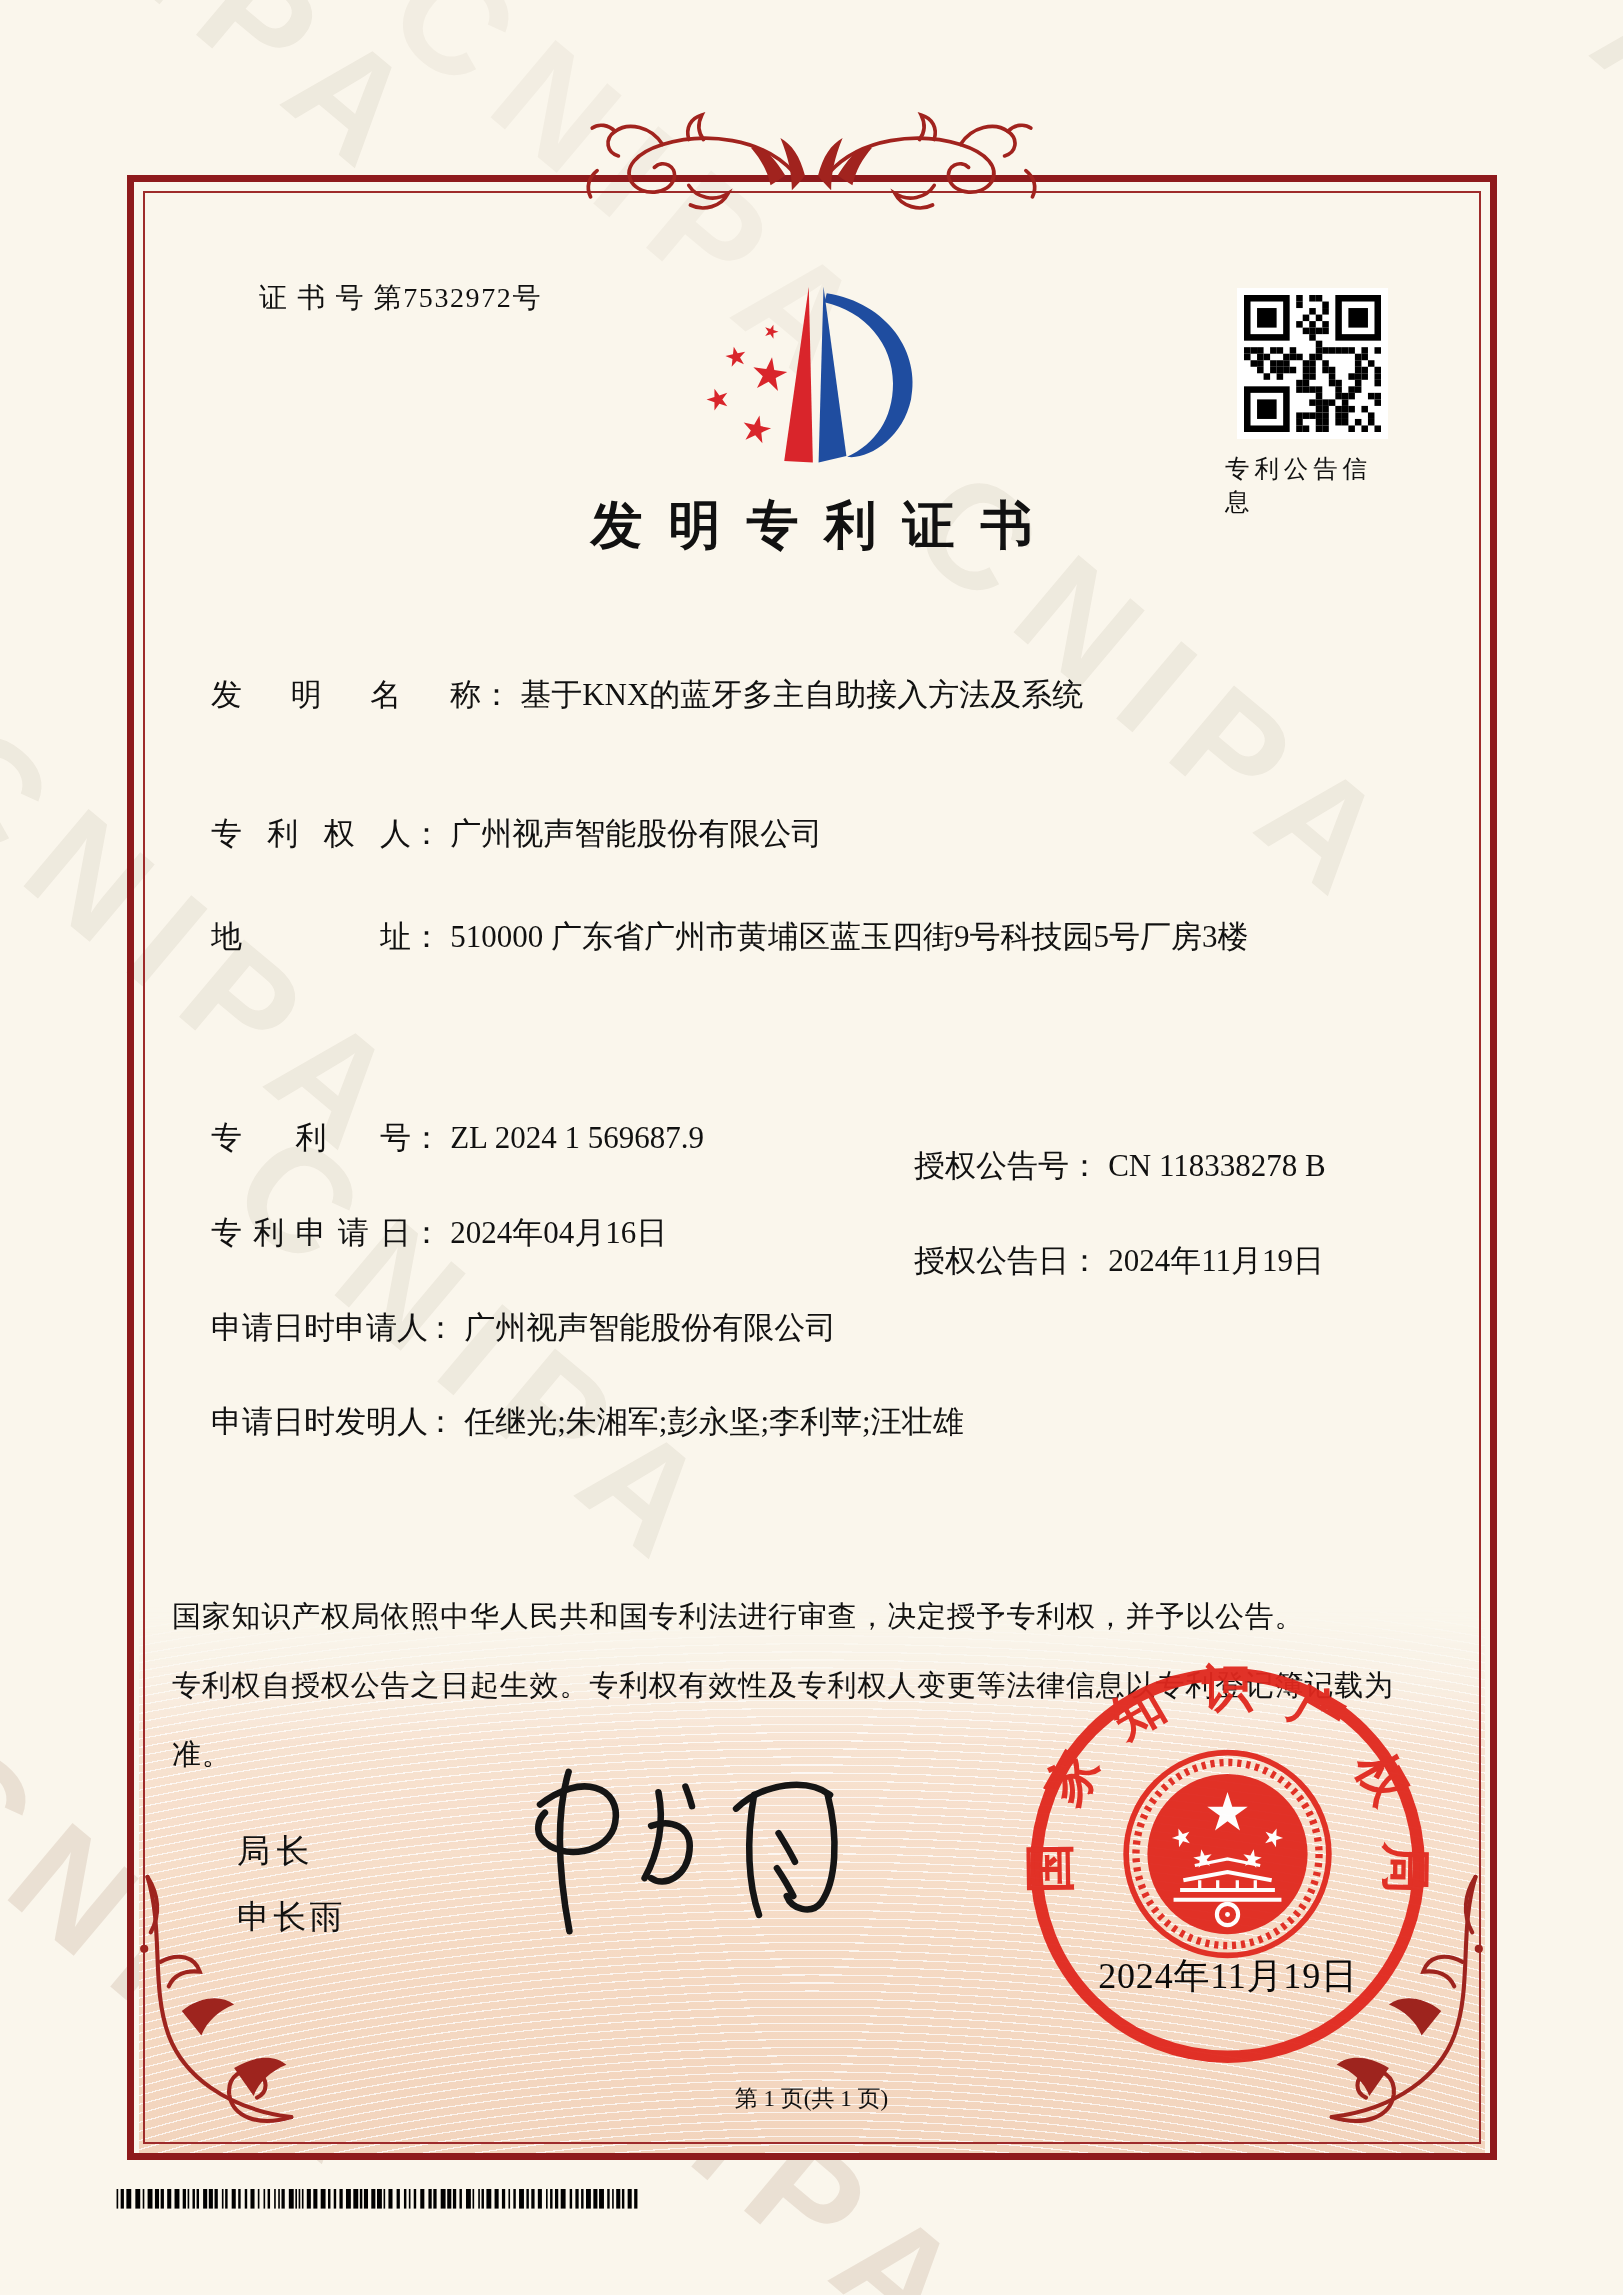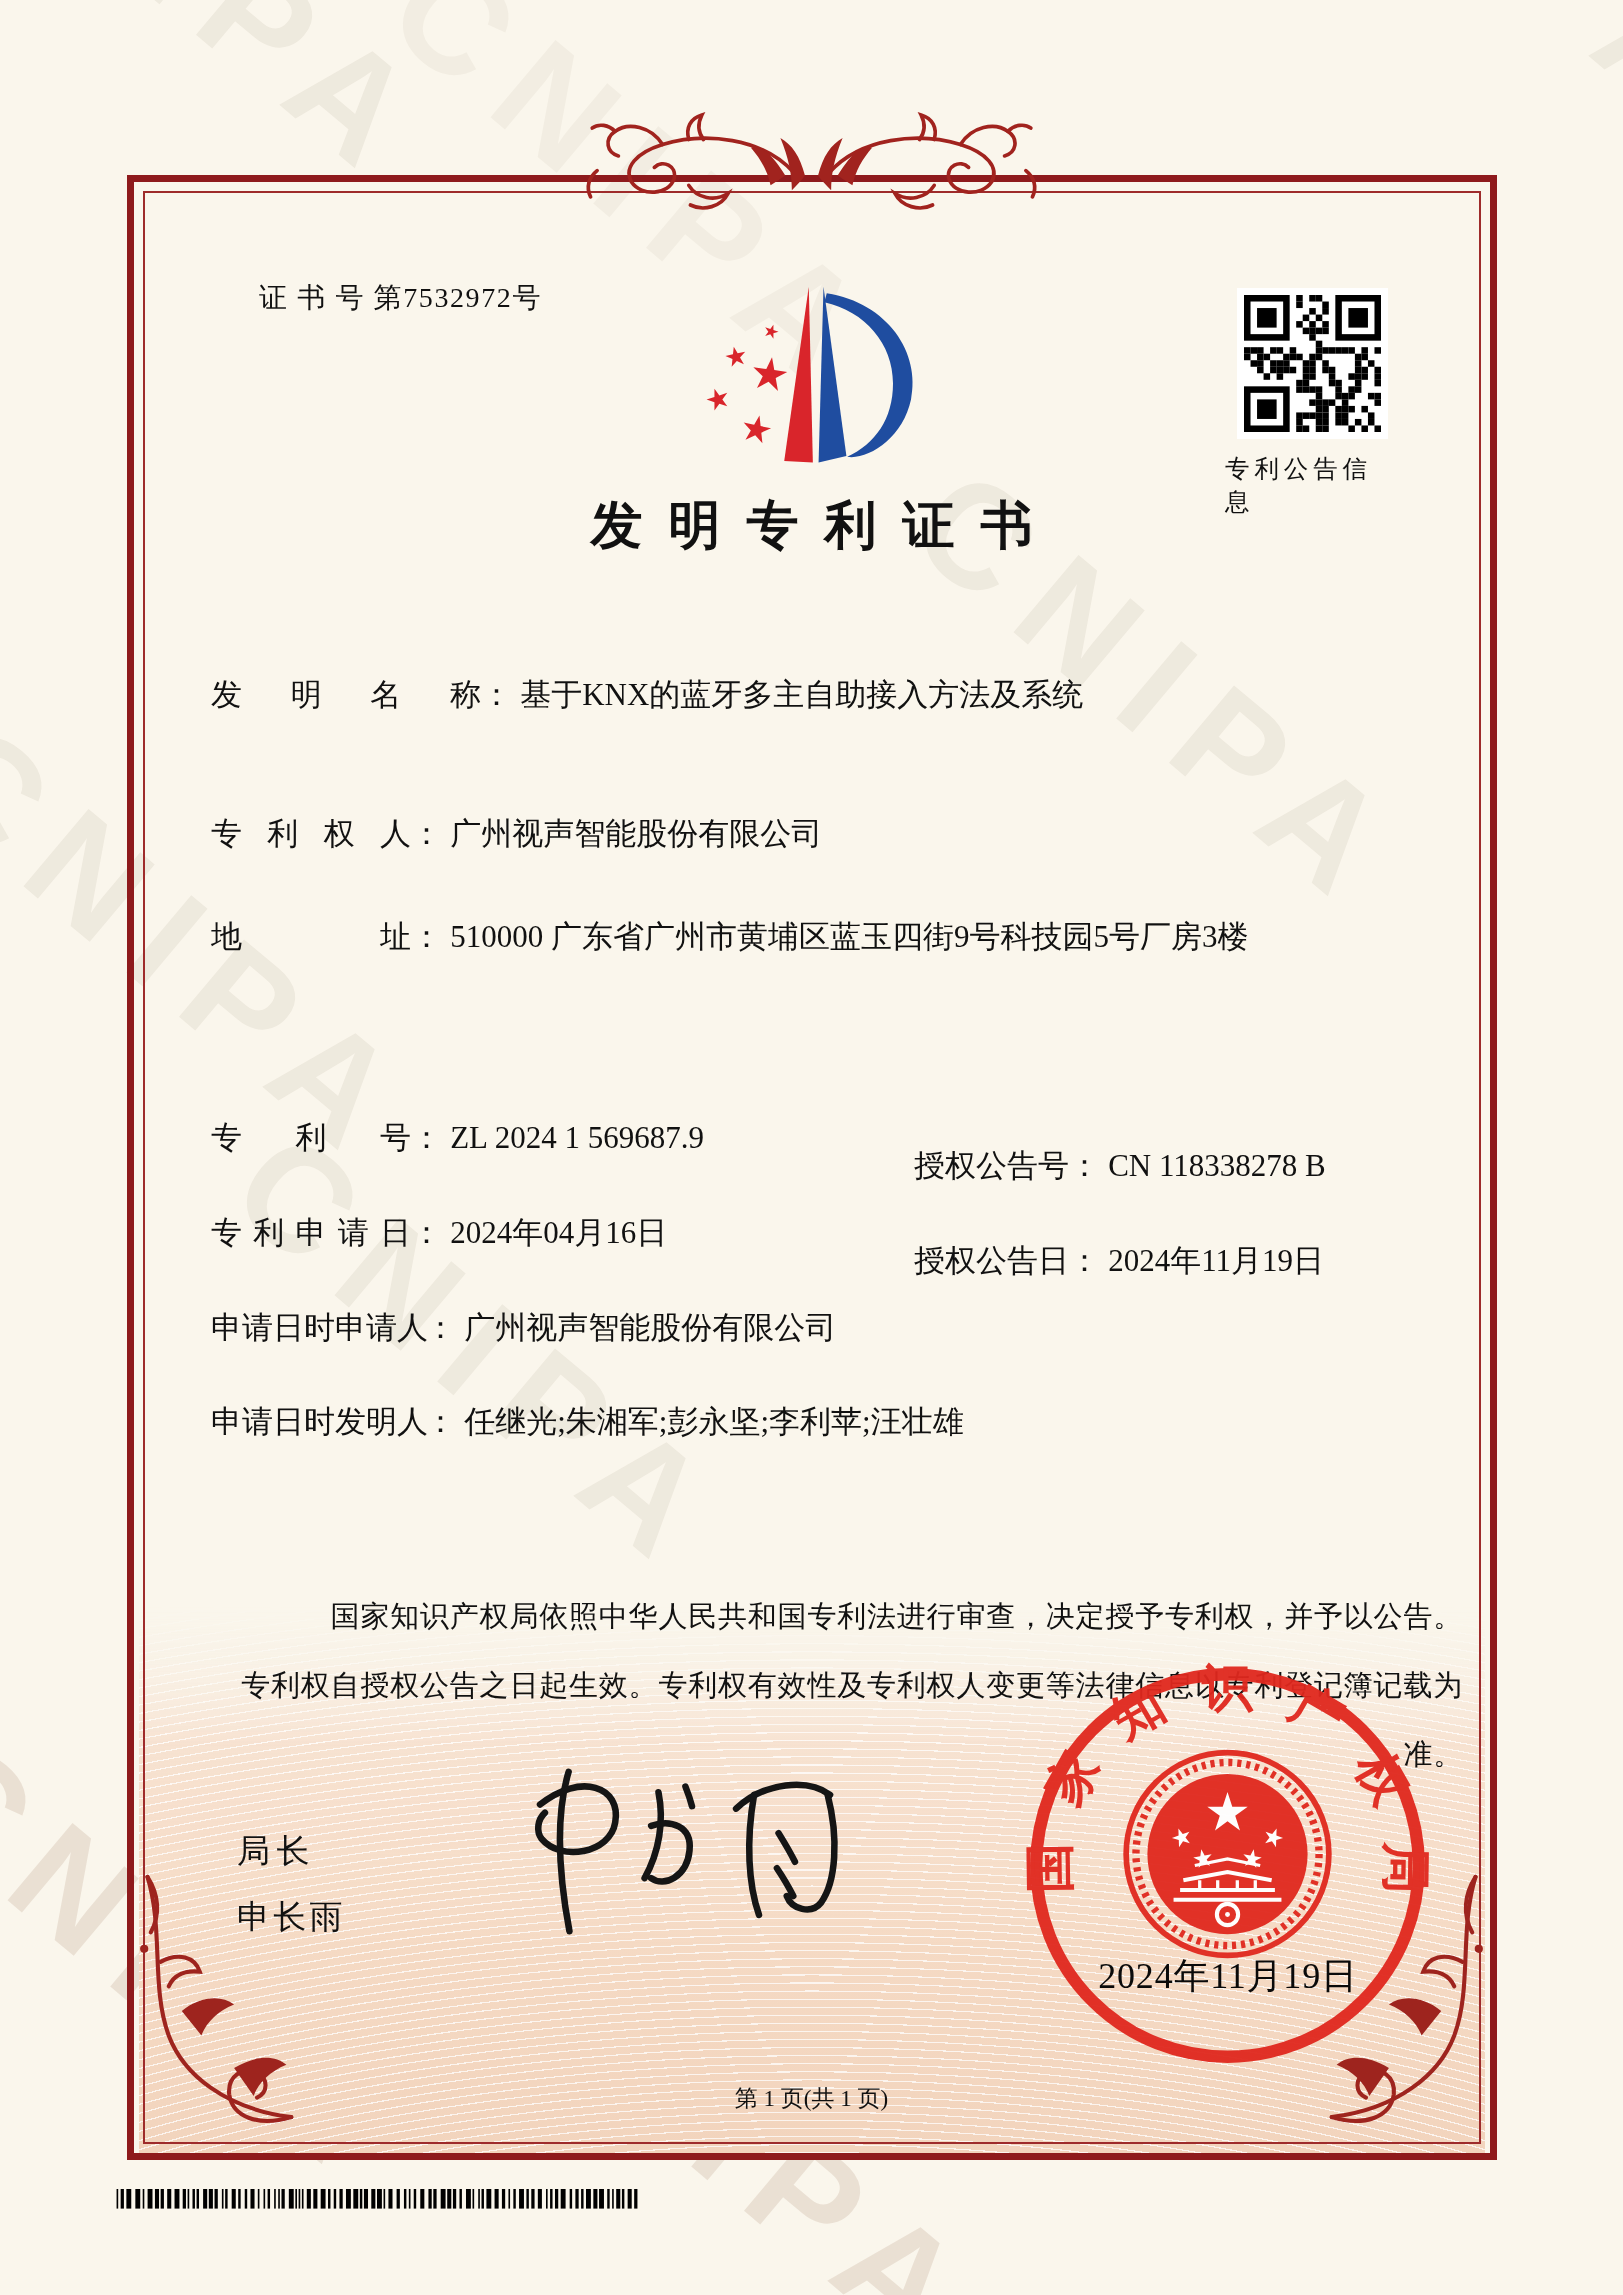--- a/index.html
+++ b/index.html
@@ -46,21 +46,21 @@
   .lbl{display:inline-block;width:200px;text-align:justify;text-align-last:justify;}
   .row-name .lbl{width:270px;}
   .lbl-long{display:inline-block;width:214px;text-align:justify;text-align-last:justify;}
   .colon{padding-right:8.2px;}
   .col2{position:absolute;left:703px;top:0;margin-top:28px;}
   .col2 .lbl2{display:inline-block;}
   .r0{top:674px;} .r1{top:813px;} .r2{top:916px;} .r3{top:1018px;}
   .r4{top:1117px;} .r5{top:1212px;} .r6{top:1307px;} .r7{top:1401px;}
 
   
-  .legal{position:absolute;left:187px;top:1582px;width:1276px;text-align:right;
+  .legal{position:absolute;left:172px;top:1582px;width:1276px;text-align:left;
          font-size:29px;line-height:69px;letter-spacing:0.8px;z-index:3;}
 
   
   .director-label{position:absolute;left:237px;top:1829px;font-size:33px;letter-spacing:6.5px;z-index:3;}
   .director-name{position:absolute;left:237px;top:1895px;font-size:33px;letter-spacing:3.3px;z-index:3;}
   .sig{position:absolute;left:491px;top:1747px;z-index:3;}
 
   
   .seal{position:absolute;left:1015px;top:1653px;z-index:3;opacity:.95;}
   .seal-date{position:absolute;left:1056px;top:1952px;width:344px;text-align:center;

